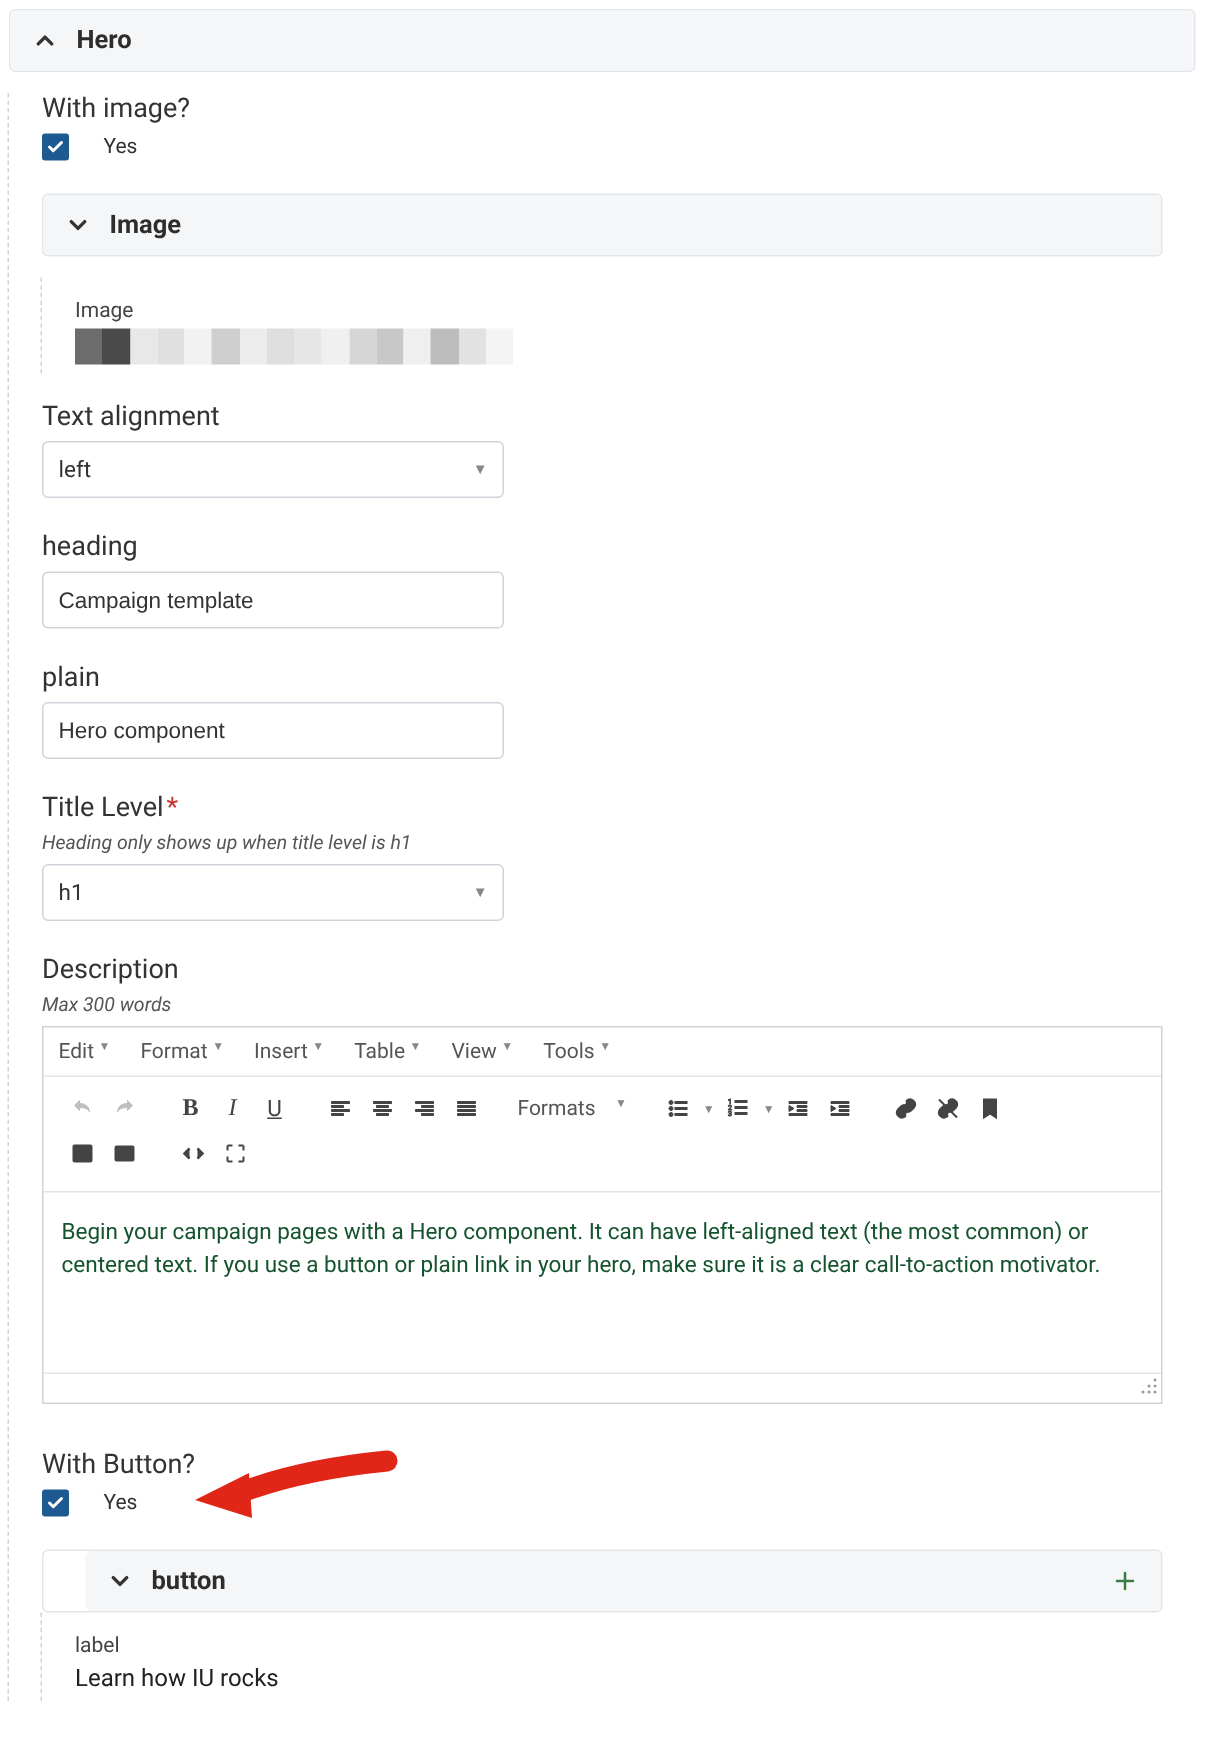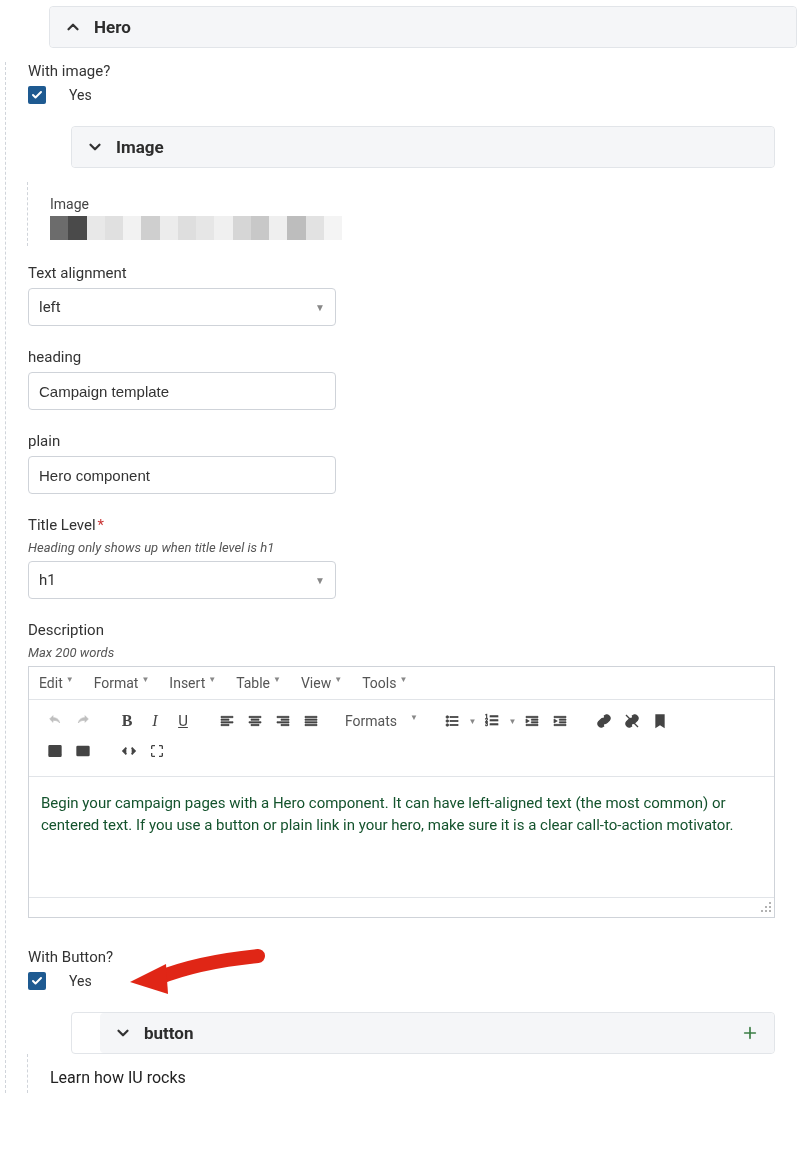--- a/index.html
+++ b/index.html
@@ -11,21 +11,20 @@
     color: #323232;
     background: #fff;
     width: 803px;
   }
 
   
   .panel {
     border: 1px solid #e2e5e9;
     border-radius: 4px;
     margin-bottom: 14px;
-    margin-left: 43px;
   }
   .panel-header {
     background: #f5f6f8;
     padding: 10px 14px;
     display: flex;
     align-items: center;
     border-radius: 4px;
   }
   .panel-header .chev {
     width: 18px;
@@ -47,21 +46,21 @@
     margin-left: auto;
     width: 20px; height: 20px;
     display: flex; align-items: center; justify-content: center;
     color: #3a7d44;
     font-size: 20px;
     line-height: 1;
   }
 
   
   .field { margin-bottom: 22px; }
-  .field-label { font-size: 15px; color: #333; margin-bottom: 6px; display: block; }
+  .field-label { font-size: 18px; color: #333; margin-bottom: 6px; display: block; }
   .field-help { font-size: 13px; font-style: italic; color: #555; margin-bottom: 6px; }
   .req { color: #c83232; margin-left: 2px; }
 
   
   .cb-row { display: flex; align-items: center; gap: 23px; margin-top:4px;}
   .cb {
     width: 18px; height: 18px;
     background: #1e5a91;
     border-radius: 2px;
     display: flex; align-items: center; justify-content: center;
@@ -251,21 +250,21 @@
       </span>
       <div class="field-help">Heading only shows up when title level is h1</div>
       <div class="select">
         <span>h1</span>
         <span class="caret">▼</span>
       </div>
     </div>
 
     <div class="field" style="margin-bottom:30px;">
       <span class="field-label">Description</span>
-      <div class="field-help">Max 200 words</div>
+      <div class="field-help">Max 300 words</div>
 
       <div class="editor-wrap">
         <div class="editor-menubar">
           <span class="m">
               <span>Edit</span>
               <span class="mini-caret">▼</span>
             </span>
           <span class="m">
               <span>Format</span>
               <span class="mini-caret">▼</span>
@@ -464,18 +463,19 @@
         </span>
         <span class="panel-title">button</span>
         <span class="plus-btn">
           <svg viewBox="0 0 24 24" width="16" height="16">
               <path d="M12 4v16M4 12h16" stroke="#3a7d44" stroke-width="2.5" stroke-linecap="round" fill="none"></path>
             </svg>
         </span>
       </div>
     </div>
     <div class="button-sub-body dashed-left">
+      <div class="img-label">label</div>
       <div style="font-size:16px;color:#222;">Learn how IU rocks</div>
     </div>
 
   </div>
 
 </div>
 
 </body></html>

